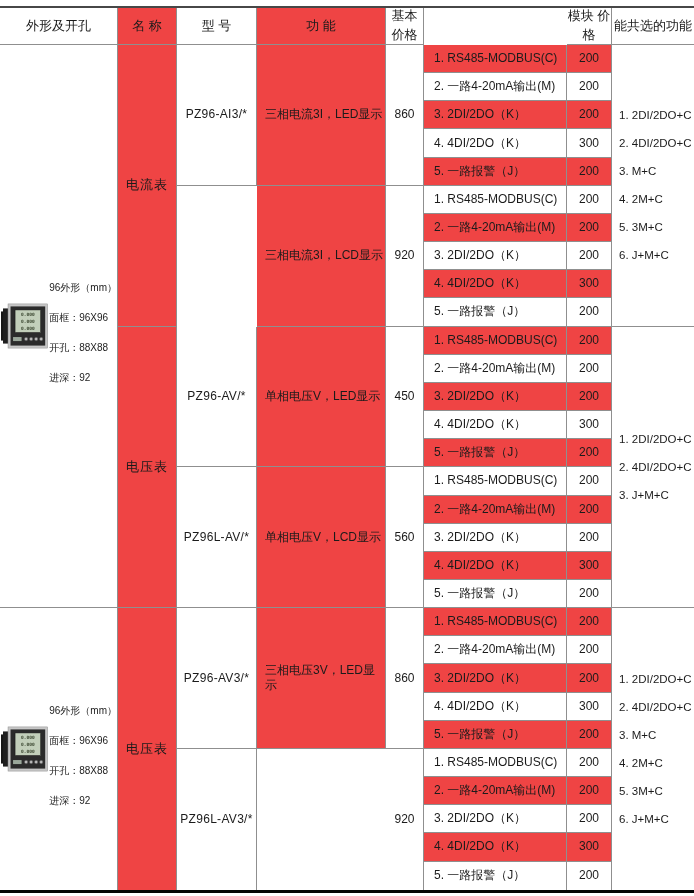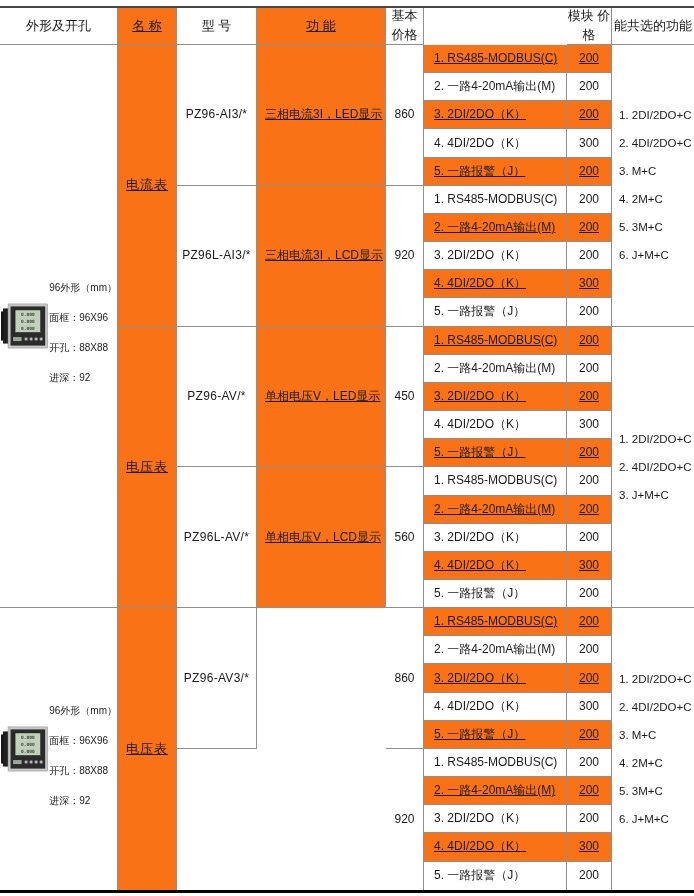--- a/index.html
+++ b/index.html
@@ -16,21 +16,21 @@
     border-bottom:3px solid #050505;
     box-sizing:content-box;
   }
   .cell{
     border-right:1px solid #8f8f8f;
     border-bottom:1px solid #8f8f8f;
     display:flex;align-items:center;
     font-size:12px;line-height:1.25;color:#1b1b1b;
     box-sizing:border-box;overflow:hidden;
   }
-  .shade{background:#f97316;text-decoration:underline;}
+  .shade{background:#ef4444;}
   .noR{border-right:none;}
   .noB{border-bottom:none;}
   .hd{justify-content:center;text-align:center;font-size:13px;line-height:1.45;}
   .name{justify-content:center;font-size:13px;letter-spacing:1px;}
   .model{justify-content:center;letter-spacing:0.3px;}
   .func{padding-left:8px;}
   .base{justify-content:center;}
   .opt{padding-left:10px;}
   .price{justify-content:center;}
   .compat{flex-direction:column;justify-content:center;align-items:flex-start;
@@ -102,29 +102,30 @@
         <div>开孔：88X88</div>
         <div>进深：92</div>
       </div>
     </div>
 
     <div class="cell name shade" style="grid-area:2/2/12/3">电流表</div>
     <div class="cell name shade" style="grid-area:12/2/22/3">电压表</div>
     <div class="cell name shade noB" style="grid-area:22/2/32/3">电压表</div>
 
     <div class="cell model" style="grid-area:2/3/7/4">PZ96-AI3/*</div>
-    <div class="cell model" style="grid-area:7/3/12/4">PZ96L-AI3/*</div>
     <div class="cell model" style="grid-area:12/3/17/4">PZ96-AV/*</div>
     <div class="cell model" style="grid-area:17/3/22/4">PZ96L-AV/*</div>
     <div class="cell model" style="grid-area:22/3/27/4">PZ96-AV3/*</div>
+    <div class="cell model noB" style="grid-area:27/3/32/4">PZ96L-AV3/*</div>
 
     <div class="cell func shade" style="grid-area:2/4/7/5">三相电流3I，LED显示</div>
     <div class="cell func shade" style="grid-area:7/4/12/5">三相电流3I，LCD显示</div>
     <div class="cell func shade" style="grid-area:17/4/22/5">单相电压V，LCD显示</div>
     <div class="cell func shade" style="grid-area:12/4/17/5">单相电压V，LED显示</div>
+    <div class="cell func shade" style="grid-area:22/4/27/5">三相电压3V，LED显示</div>
 
     <div class="cell base" style="grid-area:2/5/7/6">860</div>
     <div class="cell base" style="grid-area:7/5/12/6">920</div>
     <div class="cell base" style="grid-area:12/5/17/6">450</div>
     <div class="cell base" style="grid-area:17/5/22/6">560</div>
     <div class="cell base" style="grid-area:22/5/27/6">860</div>
     <div class="cell base noB" style="grid-area:27/5/32/6">920</div>
 
     <div class="cell compat noR" style="grid-area:2/8/12/9">
       <div>1. 2DI/2DO+C</div>

